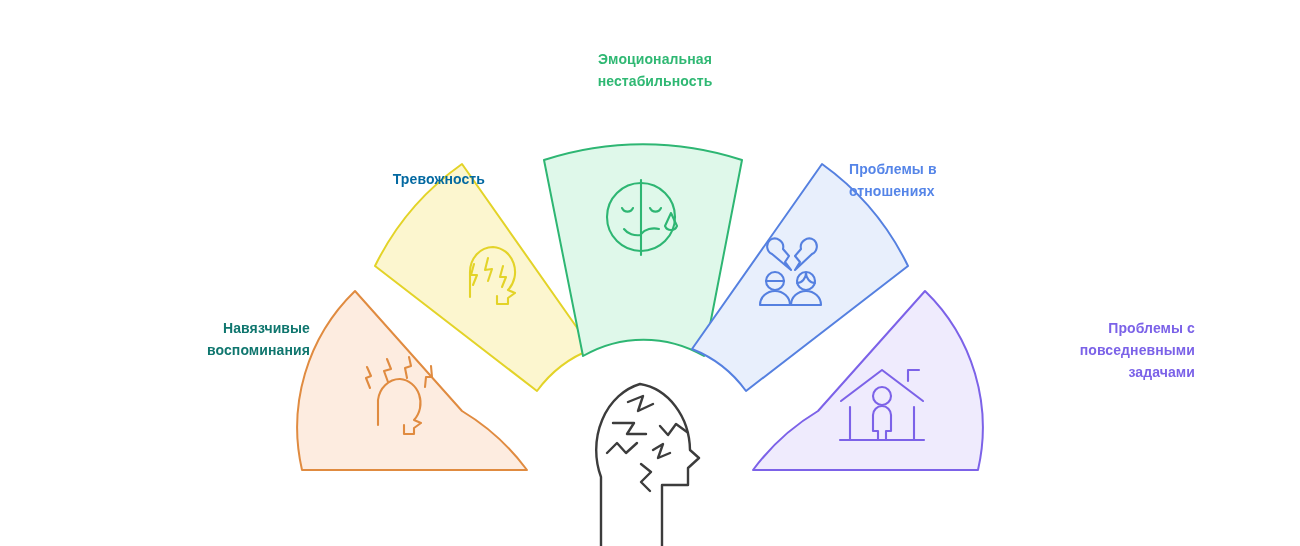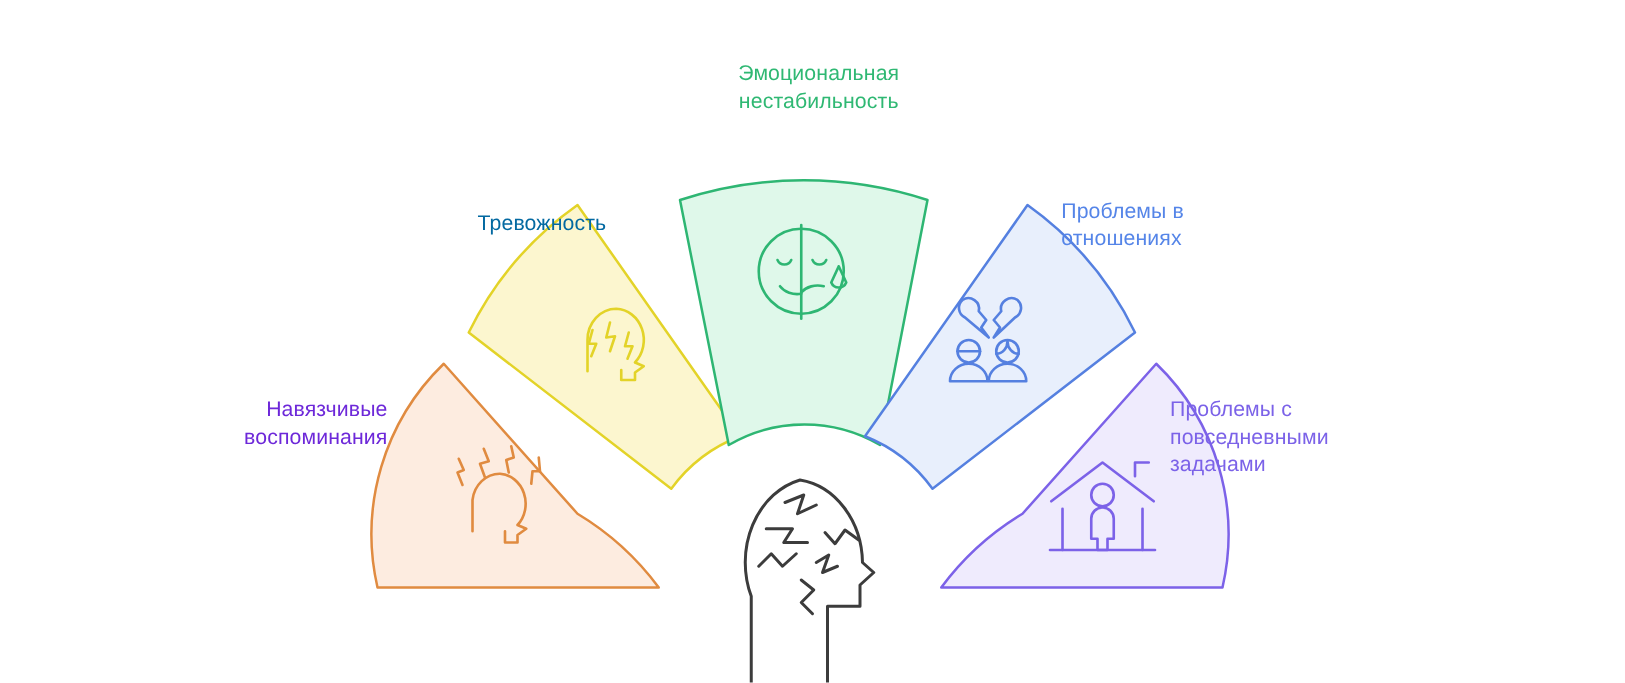--- a/index.html
+++ b/index.html
@@ -17,22 +17,22 @@
   #infographic {
     position: absolute;
     left: 0;
     top: 0;
     width: 1300px;
     height: 546px;
   }
   .seg-label {
     position: absolute;
     font-family: "Liberation Sans", sans-serif;
-    font-weight: normal;
-    font-size: 17px;
+    font-weight: bold;
+    font-size: 14px;
     line-height: 22px;
     letter-spacing: 0.1px;
     white-space: pre-line;
   }
   .lbl-emotional {
     left: 540px;
     top: 48px;
     width: 230px;
     text-align: center;
   }
@@ -48,24 +48,24 @@
     width: 200px;
     text-align: right;
   }
   .lbl-relations {
     left: 849px;
     top: 158px;
     width: 200px;
     text-align: left;
   }
   .lbl-daily {
-    left: 936px;
+    left: 980px;
     top: 317px;
     width: 215px;
-    text-align: left;
+    text-align: right;
   }
 </style>
 </head>
 <body>
 
 <svg id="infographic" viewBox="0 0 1300 546" xmlns="http://www.w3.org/2000/svg">
 
   <g>
     <path d="M 355 291 A 190 190 0 0 0 302 470 L 527 470 A 225 225 0 0 0 462 411 Z" fill="#fdece0" stroke="#e08b40" stroke-width="2" stroke-linejoin="round"></path>
 
@@ -150,21 +150,21 @@
     <path d="M 641 464 L 651 472 L 641 482 L 650 491"></path>
   </g>
 
 </svg>
 
 <div class="seg-label lbl-emotional" style="color:#2fb873">Эмоциональная
 нестабильность</div>
 
 <div class="seg-label lbl-anxiety" style="color:#0369a1">Тревожность</div>
 
-<div class="seg-label lbl-intrusive" style="color:#6d28d9">Навязчивые
+<div class="seg-label lbl-intrusive" style="color:#0f766e">Навязчивые
 воспоминания</div>
 
 <div class="seg-label lbl-relations" style="color:#5585e8">Проблемы в
 отношениях</div>
 
 <div class="seg-label lbl-daily" style="color:#7b62e8">Проблемы с
 повседневными
 задачами</div>
 
 </body></html>

